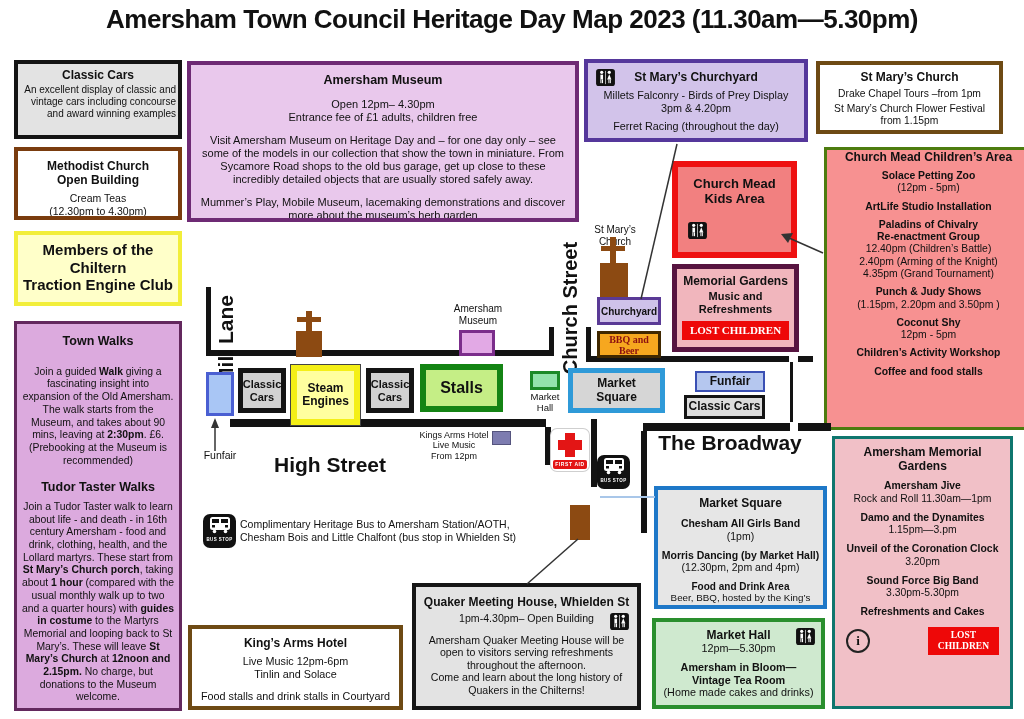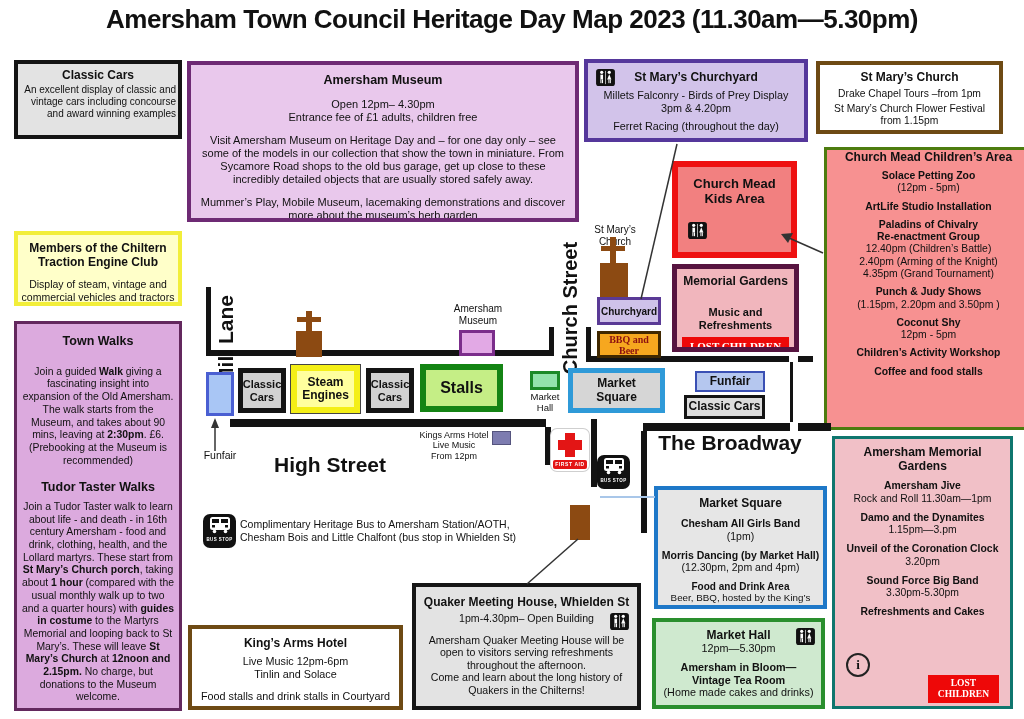--- a/index.html
+++ b/index.html
@@ -17,21 +17,21 @@
   .mapbox{position:absolute;box-sizing:border-box;display:flex;align-items:center;justify-content:center;text-align:center;font-weight:bold;line-height:1.1;color:#111;}
   .overlay{position:absolute;left:0;top:0;pointer-events:none;}
   
   #classic-cars-info{left:14px;top:60px;width:168px;height:79px;background:#e3e3e3;border:4px solid #141414;padding:4px 2px;}
   #classic-cars-info .bt{font-size:12px;margin-bottom:2px;}
   #classic-cars-info .bb{font-size:10px;text-align:right;}
   #methodist-info{left:14px;top:147px;width:168px;height:73px;background:#fff;border:4px solid #7a3c0e;padding:8px 2px;}
   #methodist-info .bt{font-size:12px;margin-bottom:5px;}
   #methodist-info .bb{font-size:10.5px;}
   #traction-info{left:14px;top:231px;width:168px;height:75px;background:#ffffc9;border:4px solid #f2ee3a;padding:6px 2px;}
-  #traction-info .bt{font-size:12px;margin-bottom:9px;}
+  #traction-info .bt{font-size:15px;margin-bottom:24px;}
   #traction-info .bb{font-size:10.5px;}
   #walks-info{left:14px;top:321px;width:168px;height:390px;background:#dcaade;border:3px solid #63285e;padding:10px 5px;}
   #walks-info .bt{font-size:12.5px;margin-bottom:17px;}
   #walks-info .bb{font-size:10.4px;line-height:1.22;}
   #walks-info .bt2{font-size:12.5px;font-weight:bold;margin:13px 0 6px 0;}
   
   #museum-info{left:187px;top:61px;width:392px;height:161px;background:#e9c8ec;border:4px solid #6e2a74;padding:8px 6px;font-size:11px;}
   #museum-info .bt{font-size:12.5px;margin-bottom:10px;}
   #museum-info .p{margin-bottom:10px;}
   #churchyard-info{left:584px;top:59px;width:224px;height:83px;background:#d2c3ea;border:4px solid #55379b;padding:7px 4px;}
@@ -41,29 +41,29 @@
   #stmarys-info .bt{font-size:12px;margin-bottom:4px;}
   #stmarys-info .bb{font-size:10.3px;margin-bottom:3px;}
   #church-mead-info{left:824px;top:147px;width:209px;height:283px;background:#f79191;border:3px solid #4d7c0f;padding:0 2px;font-size:10.4px;}
   #church-mead-info .bt{font-size:12px;}
   #church-mead-info .ev{margin-top:6px;}
   
   #kids-area-box{left:672px;top:161px;width:125px;height:97px;background:#f28080;border:6px solid #ee1111;padding-top:9px;}
   #kids-area-box .bt{font-size:13px;}
   #memorial-gardens-box{left:672px;top:264px;width:127px;height:88px;background:#f1b6bd;border:5px solid #571440;padding-top:5px;}
   #memorial-gardens-box .bt{font-size:12px;}
-  #memorial-gardens-box .bb{font-size:11px;font-weight:bold;margin-top:18px;}
+  #memorial-gardens-box .bb{font-size:11px;font-weight:bold;margin-top:2px;}
   .lost-badge{display:inline-block;background:#ee0808;color:#fff;font-family:"Liberation Serif",serif;font-weight:bold;font-size:11px;padding:3px 8px;margin-top:5px;}
   
   #amg-info{left:832px;top:436px;width:181px;height:273px;background:#f1c0c7;border:3px solid #0f766e;padding:6px 3px;font-size:10.4px;}
   #amg-info .bt{font-size:12px;}
   #amg-info .ev{margin-top:7px;}
   .amg-footer{display:flex;justify-content:space-between;align-items:center;margin-top:8px;padding:0 8px;}
   .info-icon{width:20px;height:20px;border:2px solid #222;border-radius:50%;background:#f1c0c7;font-family:"Liberation Serif",serif;font-weight:bold;font-size:13px;line-height:20px;text-align:center;}
-  .lost-badge2{background:#ee0808;color:#fff;font-family:"Liberation Serif",serif;font-weight:bold;font-size:9.5px;line-height:1.2;padding:3px 10px;text-align:center;margin-top:48px;}
+  .lost-badge2{background:#ee0808;color:#fff;font-family:"Liberation Serif",serif;font-weight:bold;font-size:9.5px;line-height:1.2;padding:3px 10px;text-align:center;}
   
   #market-square-info{left:654px;top:486px;width:173px;height:123px;background:#e6e6e6;border:4px solid #1e78c8;padding:6px 2px;font-size:10.5px;}
   #market-square-info .bt{font-size:12px;}
   #market-square-info .fd .evn{font-size:10px;}
   #market-square-info .fd .evt{font-size:9.8px;}
   #market-hall-info{left:652px;top:618px;width:173px;height:91px;background:#cfe9cf;border:4px solid #2a8f2e;padding:6px 2px;font-size:10.8px;}
   #market-hall-info .bt{font-size:12px;}
   #market-hall-info .ft{font-weight:bold;margin-top:6px;}
   #quaker-info{left:412px;top:583px;width:229px;height:127px;background:#e3e3e3;border:4px solid #161616;padding:8px 4px;font-size:10.6px;}
   #quaker-info .bt{font-size:12px;margin-bottom:3px;}
@@ -78,21 +78,21 @@
   .bus-icon{position:absolute;width:33px;height:34px;background:#111;border-radius:7px;text-align:center;}
   .bus-icon .lbl{color:#fff;font-size:4.5px;font-weight:bold;letter-spacing:.4px;margin-top:-1px;}
   .first-aid{position:absolute;left:551px;top:429px;width:38px;height:42px;background:#fff;border-radius:6px;box-shadow:0 0 0 1px #cfcfcf;}
   .fa-v{position:absolute;left:14px;top:4px;width:10px;height:24px;background:#e31515;}
   .fa-h{position:absolute;left:7px;top:11px;width:24px;height:10px;background:#e31515;}
   .fa-band{position:absolute;left:2px;right:2px;bottom:2px;height:9px;background:#e31515;color:#fff;font-size:5px;font-weight:bold;letter-spacing:.6px;line-height:9px;text-align:center;border-radius:2px;}
   .church-rect{position:absolute;background:#8c4a12;}
   
   #funfair-left{left:206px;top:372px;width:28px;height:44px;background:#a9c6f5;border:3px solid #4a5fd2;}
   #cc1{left:238px;top:368px;width:48px;height:45px;background:#d2d2d2;border:5px solid #141414;font-size:11px;}
-  #steam{left:291px;top:365px;width:69px;height:48px;background:#ffff9e;border:6px solid #f4ef16;outline:1px solid #444;font-size:12px;}
+  #steam{left:291px;top:365px;width:69px;height:60px;background:#ffff9e;border:6px solid #f4ef16;outline:1px solid #444;font-size:12px;}
   #cc2{left:366px;top:368px;width:48px;height:45px;background:#d2d2d2;border:5px solid #141414;font-size:11px;}
   #stalls{left:420px;top:364px;width:83px;height:48px;background:#c5ee86;border:6px solid #148414;font-size:16px;}
   #mh-small{left:530px;top:371px;width:30px;height:19px;background:#93e3ac;border:3px solid #1c8a28;}
   #museum-small{left:459px;top:330px;width:36px;height:26px;background:#e2a9e5;border:3px solid #7b2d8b;}
   #ms-map{left:568px;top:368px;width:97px;height:45px;background:#d6d6d6;border:5px solid #2f9ad8;font-size:12px;}
   #churchyard-small{left:597px;top:297px;width:64px;height:28px;background:#cfc2e9;border:3px solid #5a3a96;font-size:10px;}
   #bbq-small{left:597px;top:331px;width:64px;height:27px;background:#f6a71f;border:3px solid #402800;font-size:10px;font-family:"Liberation Serif",serif;color:#8c1010;}
   #funfair-bw{left:695px;top:371px;width:70px;height:21px;background:#b5c7ef;border:2px solid #3a50b4;font-size:12px;}
   #cc-bw{left:684px;top:395px;width:81px;height:24px;background:#dcdcdc;border:3px solid #141414;font-size:12px;}
   #purple-box{position:absolute;left:492px;top:431px;width:17px;height:12px;background:#7d7cb0;border:1px solid #55547e;}
@@ -103,20 +103,26 @@
 
 <div class="stage">
 
   <div class="page-title t">Amersham Town Council Heritage Day Map 2023  (11.30am—5.30pm)</div>
 
   <div class="box" id="classic-cars-info">
     <div class="bt t">Classic Cars</div>
     <div class="bb t">An excellent display of classic and vintage cars including concourse and award winning examples</div>
   </div>
 
+  <div class="box" id="methodist-info">
+    <div class="bt t">Methodist Church
+Open Building</div>
+    <div class="bb t">Cream Teas
+(12.30pm to 4.30pm)</div>
+  </div>
 
   <div class="box" id="traction-info">
     <div class="bt t">Members of the Chiltern
 Traction Engine Club</div>
     <div class="bb t">Display of steam, vintage and
 commercial vehicles and tractors</div>
   </div>
 
   <div class="box" id="walks-info">
     <div class="bt t">Town Walks</div>

